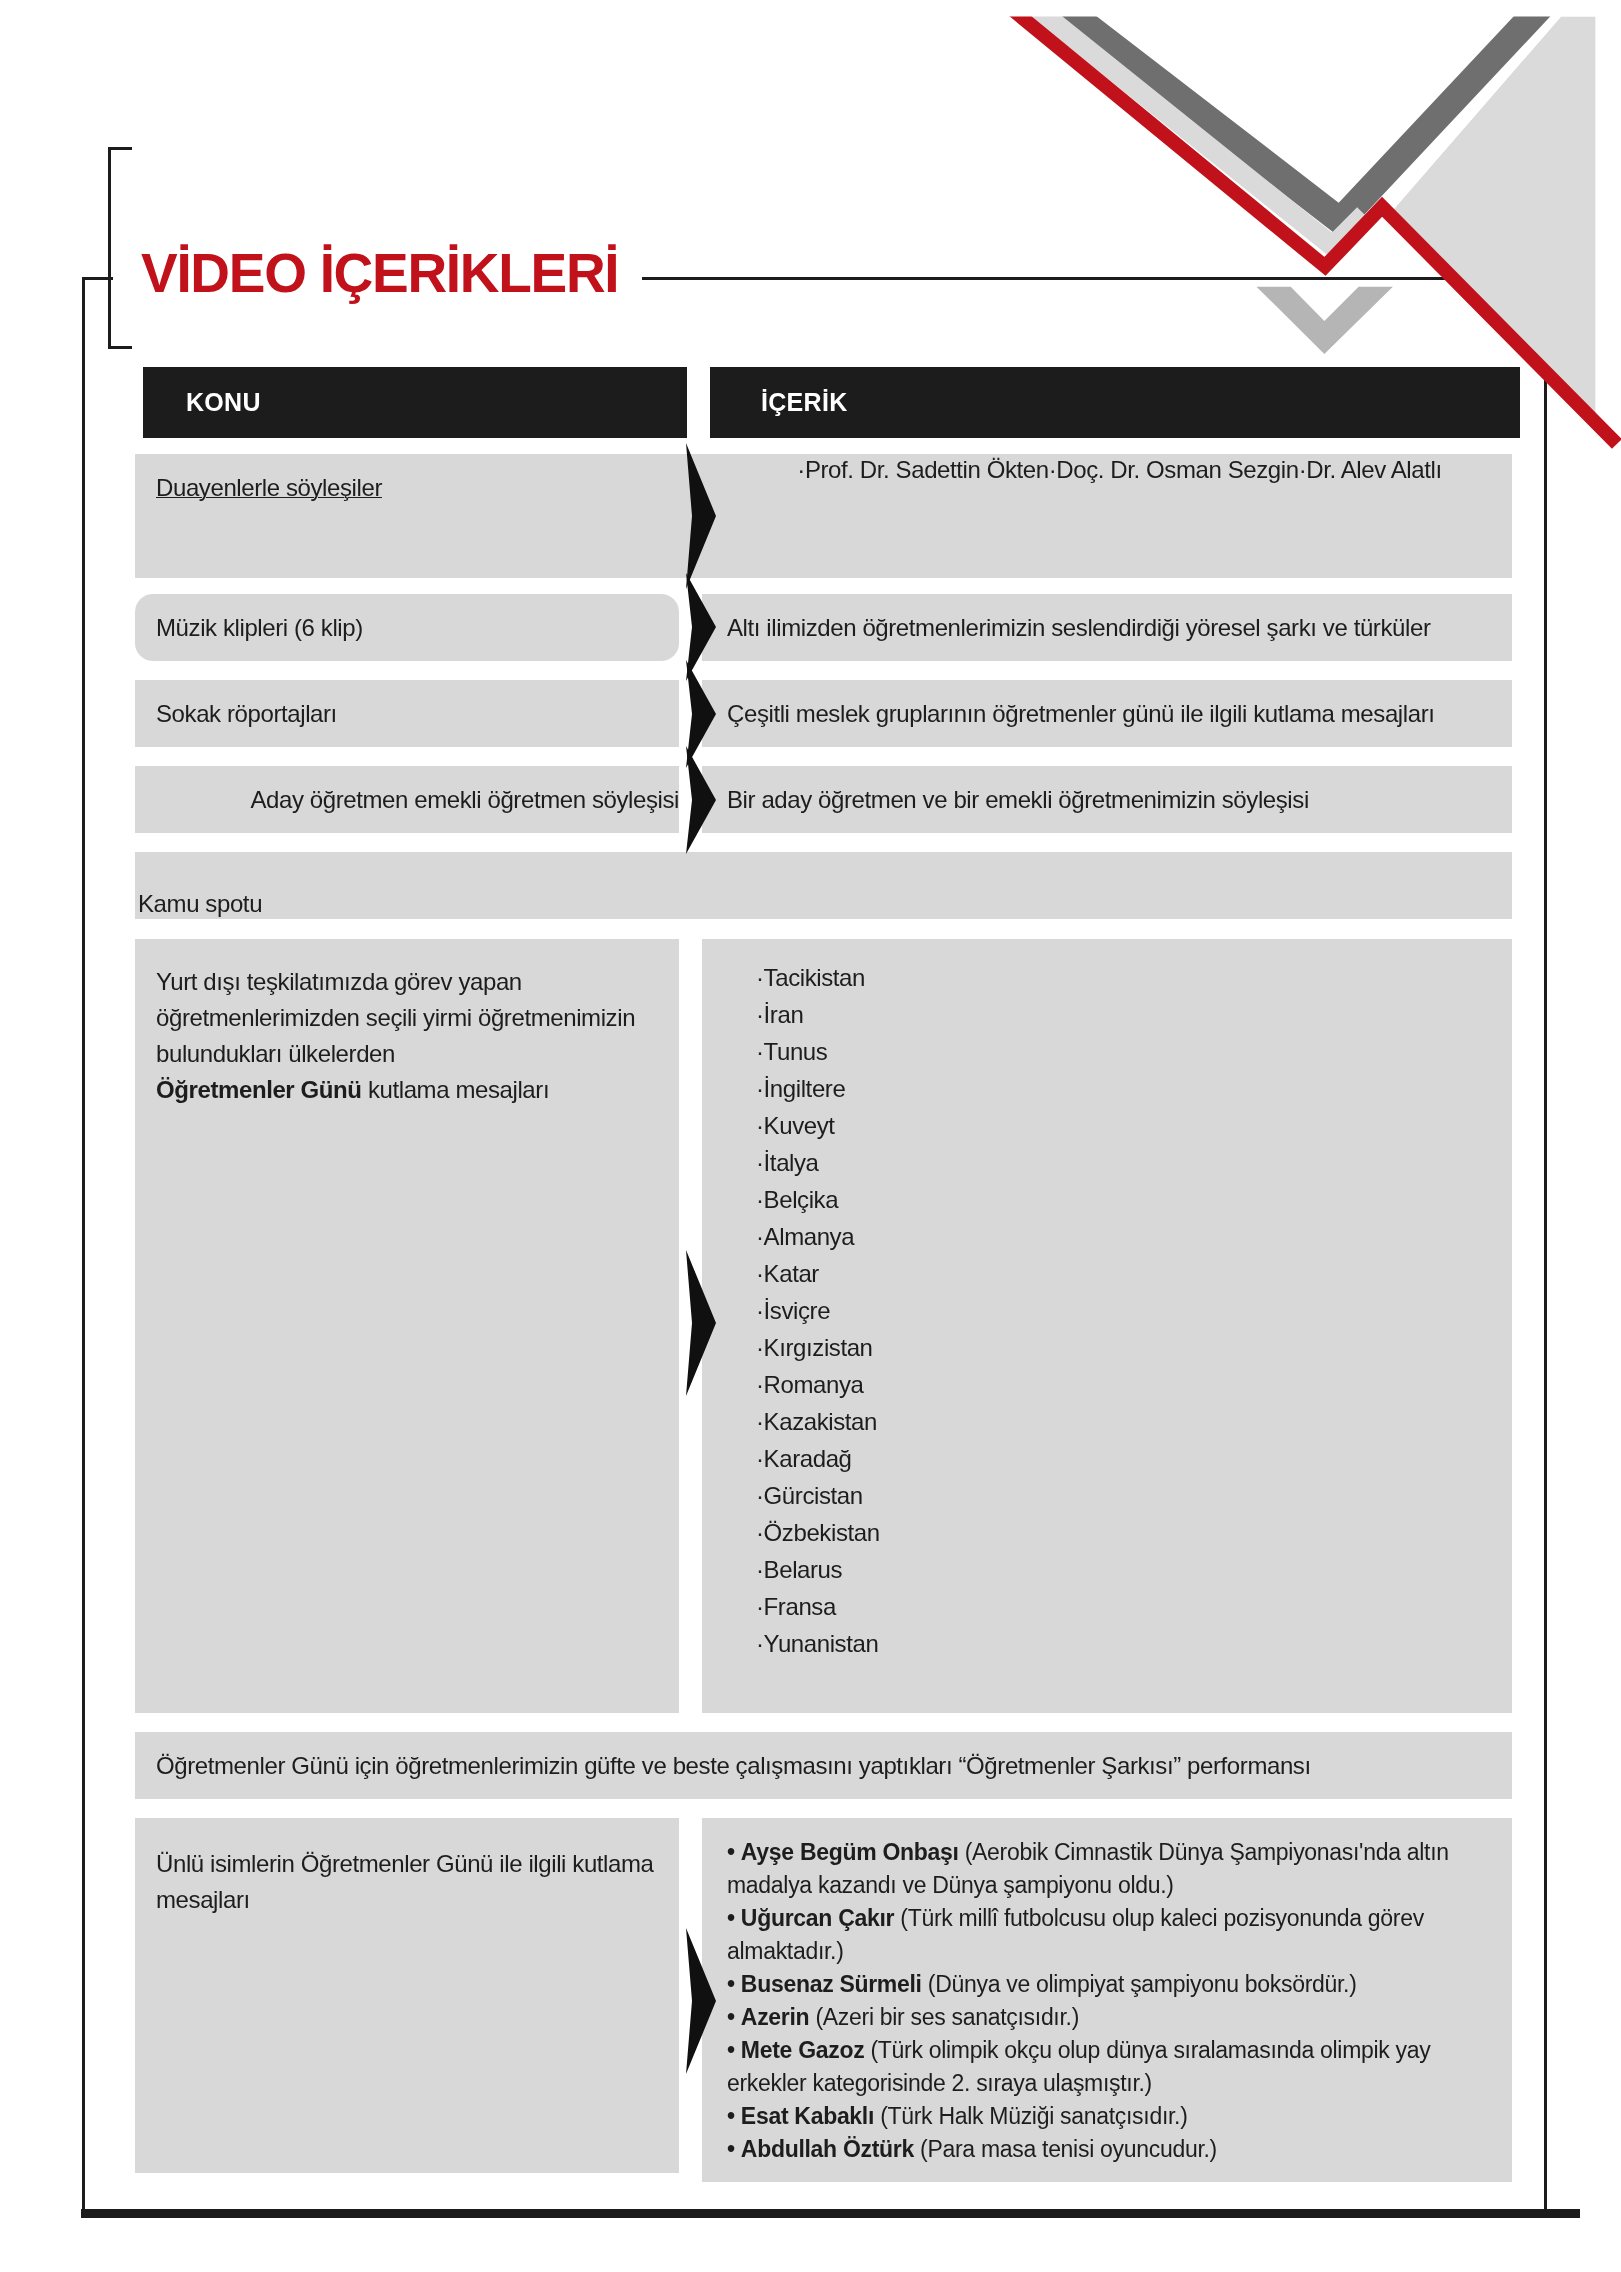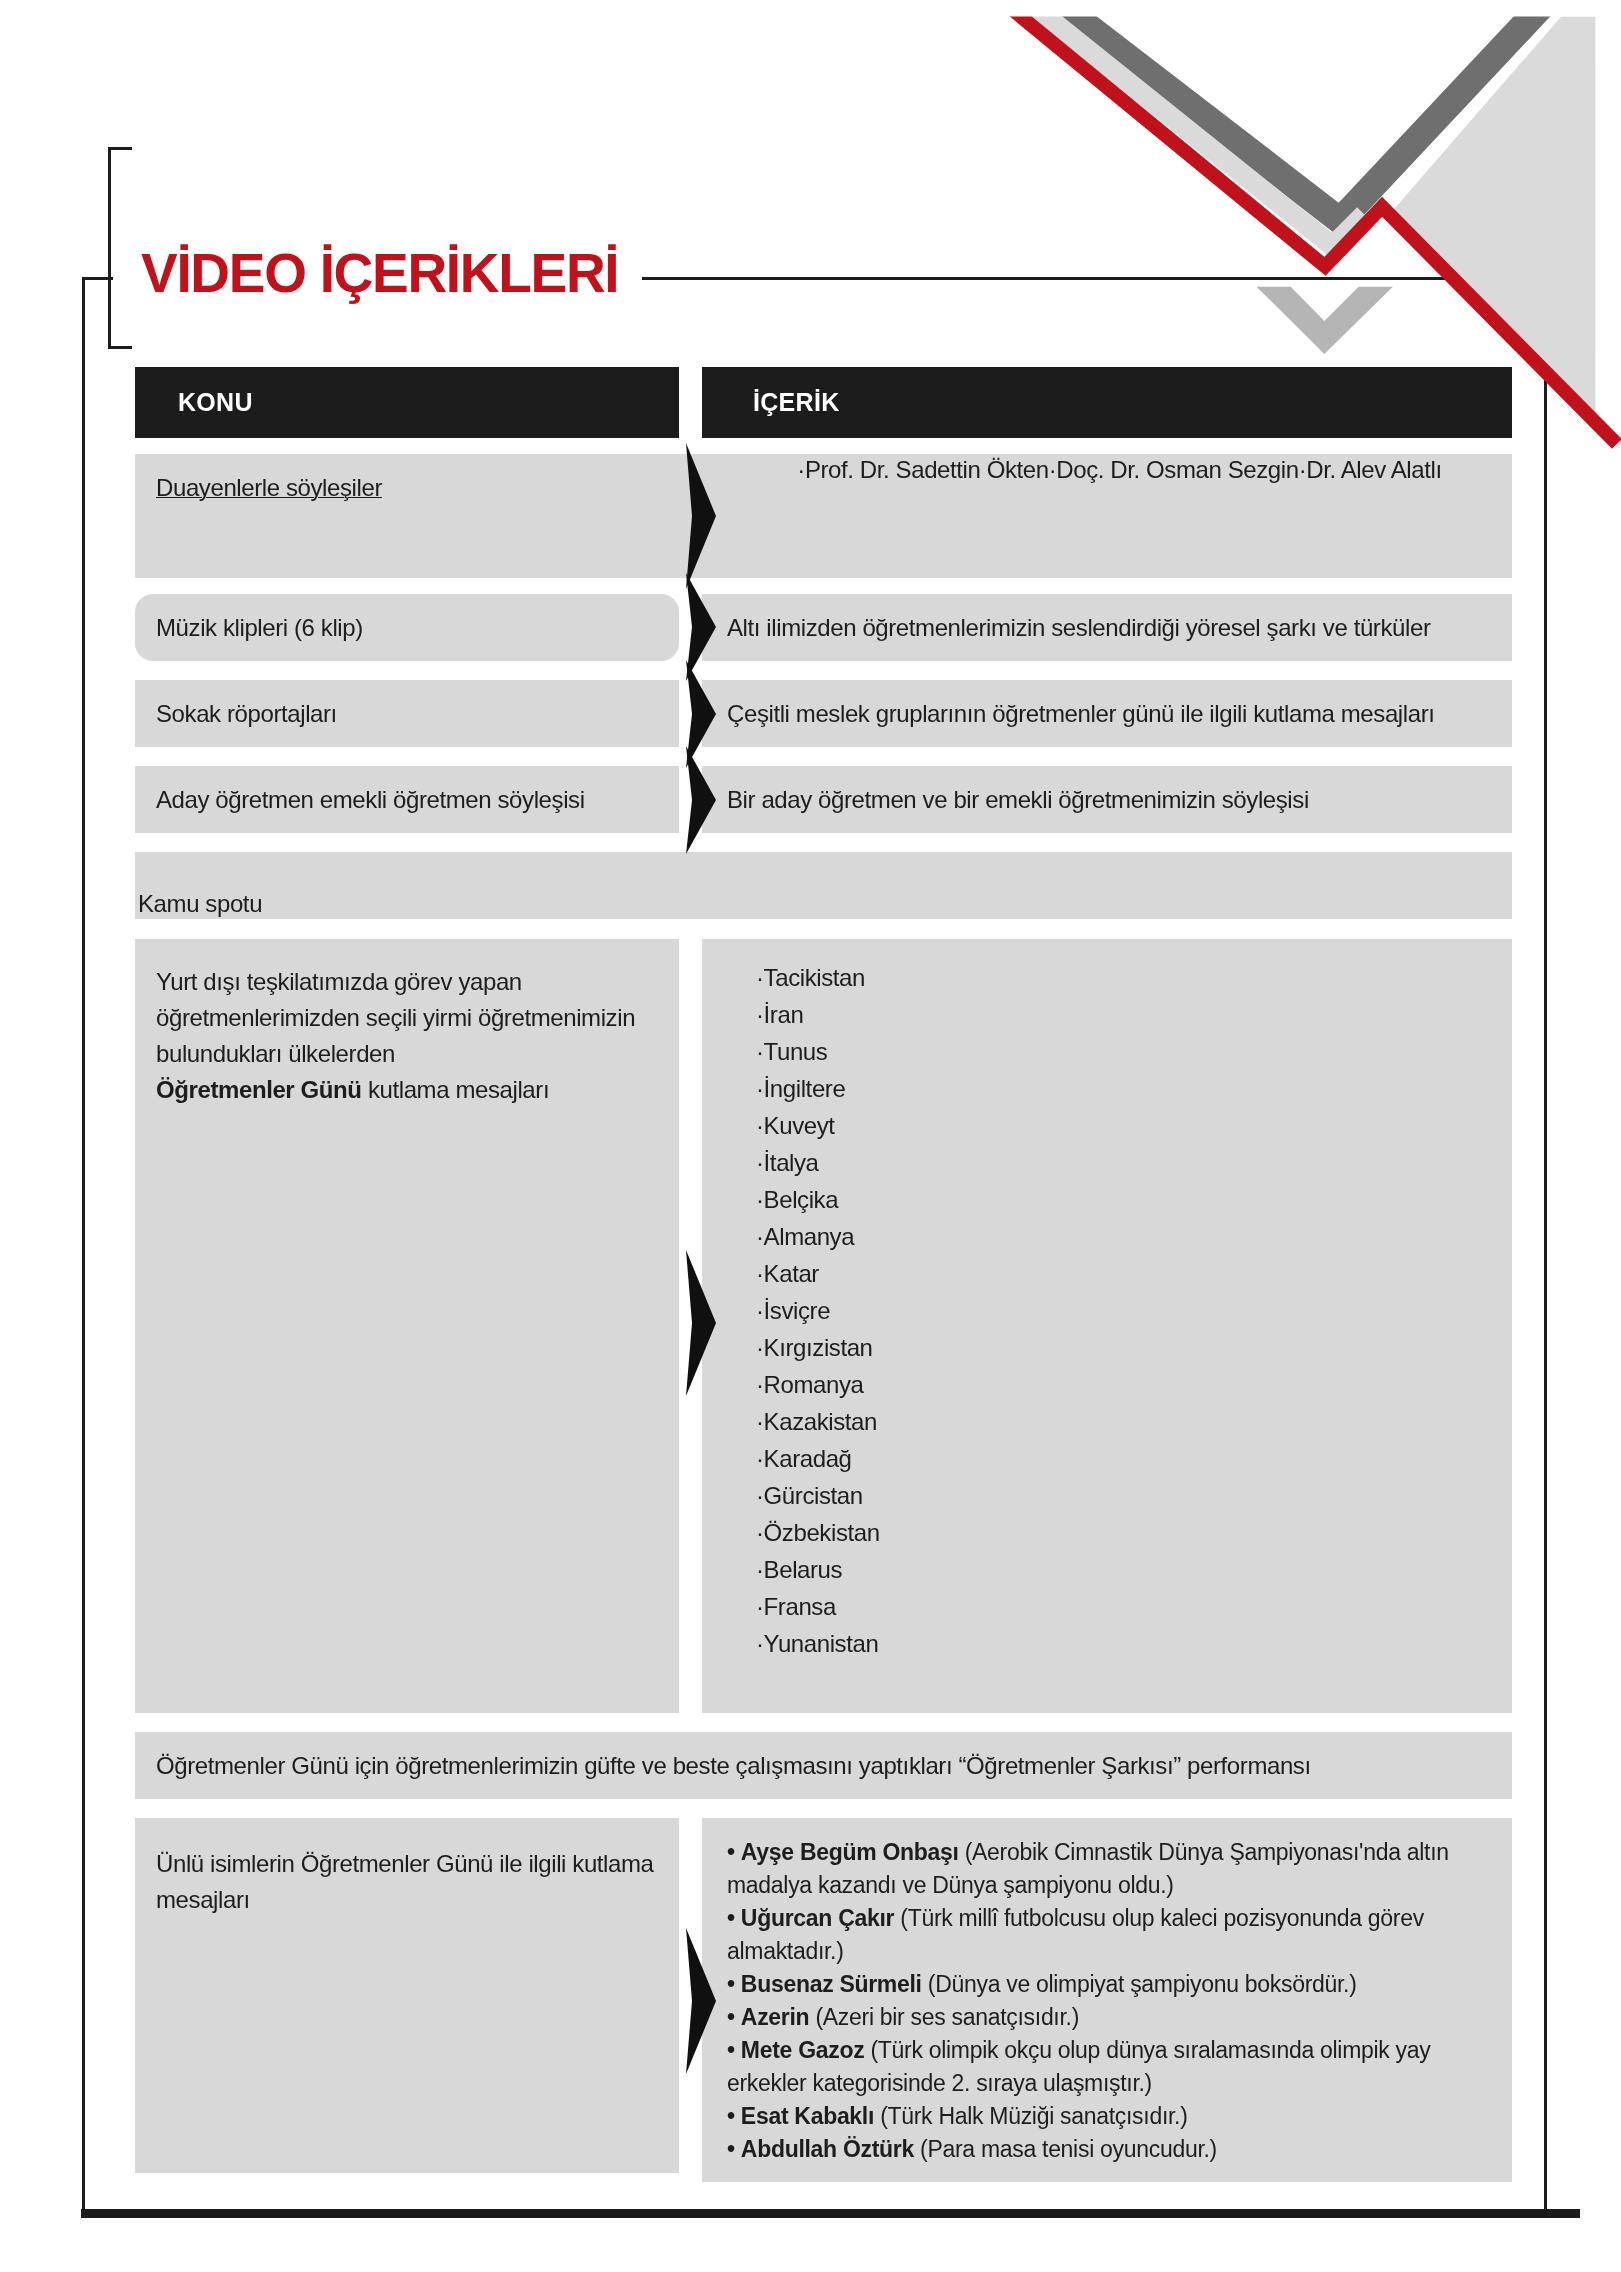--- a/index.html
+++ b/index.html
@@ -1,20 +1,20 @@
 <!DOCTYPE html>
 <html style="font-size:10px"><head>
 <meta charset="utf-8">
 <style>
   html,body{margin:0;padding:0;background:#ffffff;}
   .page{position:relative;width:1621px;height:2273px;background:#ffffff;overflow:hidden;
         font-family:"Liberation Sans",sans-serif;color:#1d1d1d;}
   .line{position:absolute;background:#1c1c1c;z-index:1;}
   .cell{position:absolute;background:#d8d8d8;z-index:2;}
-  .hdrbar{position:absolute;background:#1c1c1c;z-index:2;display:flex;align-items:center;}
+  .hdrbar{position:absolute;background:#1c1c1c;z-index:2;display:flex;align-items:center;margin-left:8px;}
   .hdrbar .lbl{color:#ffffff;font-size:25px;font-weight:700;letter-spacing:0.3px;}
   .t{font-size:24px;letter-spacing:-0.4px;line-height:30px;}
   .vflex{display:flex;align-items:center;}
   .colflex{display:flex;flex-direction:row;justify-content:center;}
   .arrow{position:absolute;background:#101010;z-index:3;
          clip-path:polygon(0 0,100% 50%,0 100%,20% 50%);}
   .title-band{position:absolute;left:113px;top:240px;width:529px;height:66px;background:#ffffff;
               z-index:4;display:flex;align-items:center;padding-left:28px;box-sizing:border-box;}
   .title-text{color:#c1121c;font-size:55px;font-weight:700;letter-spacing:-1.3px;white-space:nowrap;}
   .deco{position:absolute;left:981px;top:0;width:641px;height:482px;z-index:5;}
@@ -81,21 +81,21 @@
   <div class="arrow" style="left:686px;top:573px;width:30px;height:108px;"></div>
 
   <div class="cell vflex" style="left:135px;top:680px;width:544px;height:67px;padding-left:21px;box-sizing:border-box;">
     <span class="t nowrap">Sokak röportajları</span>
   </div>
   <div class="cell vflex" style="left:702px;top:680px;width:810px;height:67px;padding-left:25px;box-sizing:border-box;">
     <span class="t nowrap">Çeşitli meslek gruplarının öğretmenler günü ile ilgili kutlama mesajları</span>
   </div>
   <div class="arrow" style="left:686px;top:660px;width:30px;height:108px;"></div>
 
-  <div class="cell vflex" style="left:135px;top:766px;width:544px;height:67px;padding-left:21px;box-sizing:border-box;">
+  <div class="cell vflex" style="left:135px;top:766px;width:544px;height:67px;padding-left:21px;box-sizing:border-box;justify-content:flex-end;">
     <span class="t nowrap">Aday öğretmen emekli öğretmen söyleşisi</span>
   </div>
   <div class="cell vflex" style="left:702px;top:766px;width:810px;height:67px;padding-left:25px;box-sizing:border-box;">
     <span class="t nowrap">Bir aday öğretmen ve bir emekli öğretmenimizin söyleşisi</span>
   </div>
   <div class="arrow" style="left:686px;top:746px;width:30px;height:108px;"></div>
 
   <div class="cell vflex" style="left:135px;top:852px;width:1377px;height:67px;padding-left:3px;box-sizing:border-box;align-items:flex-end;">
     <span class="t nowrap">Kamu spotu</span>
   </div>

